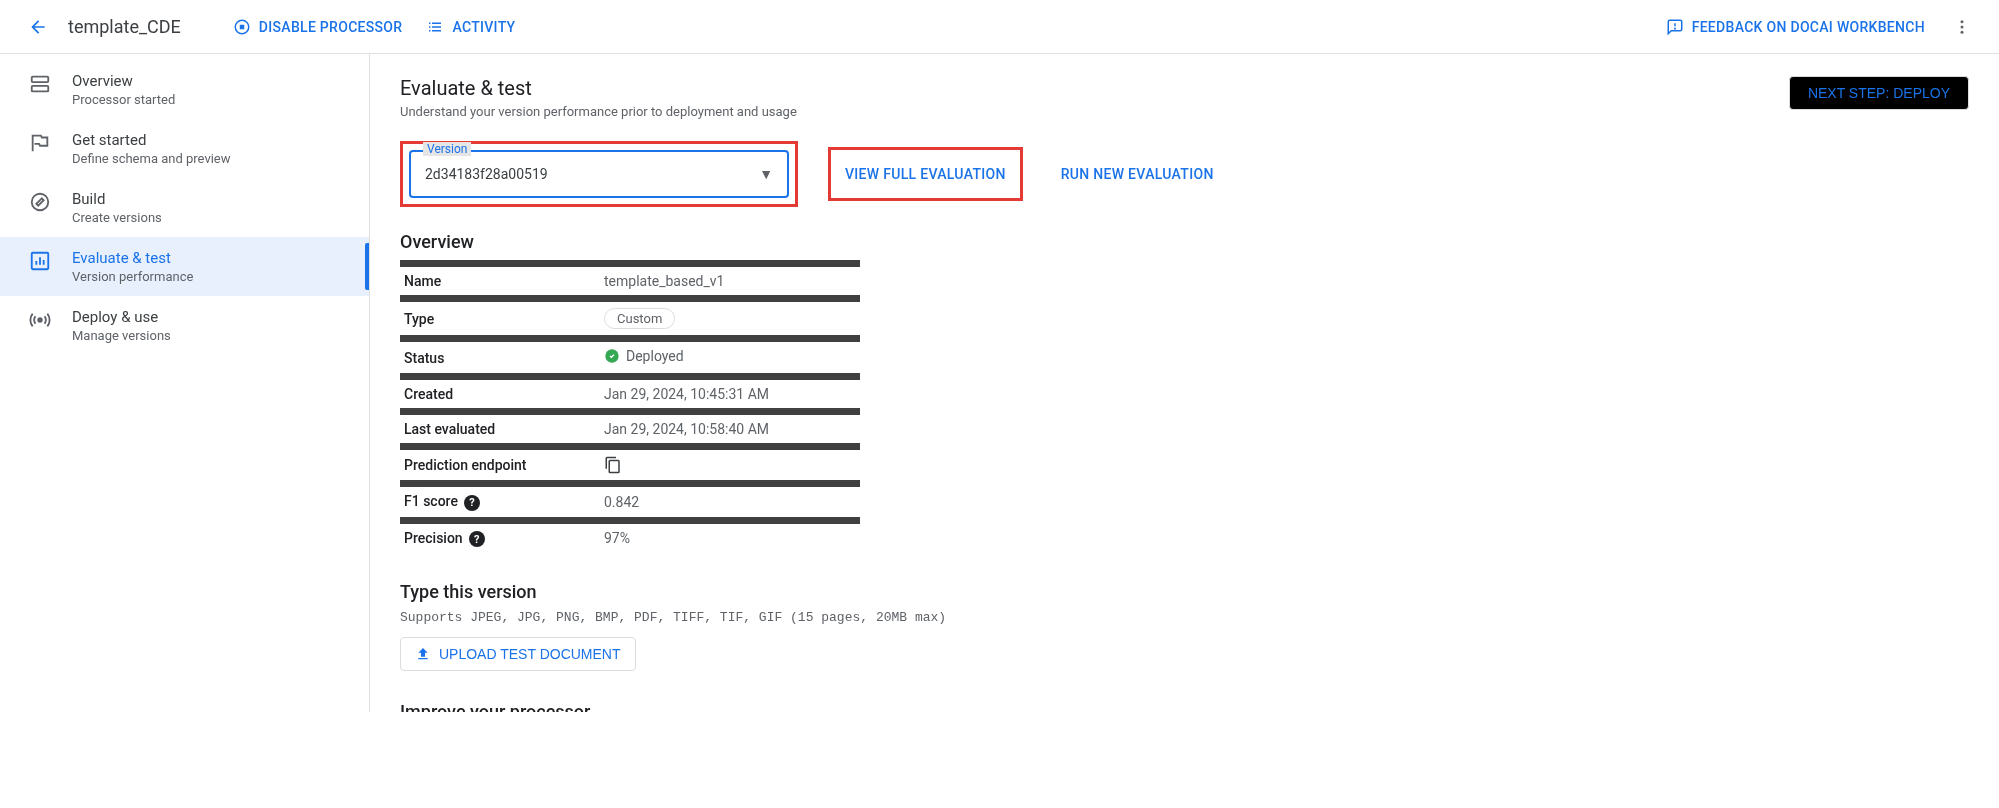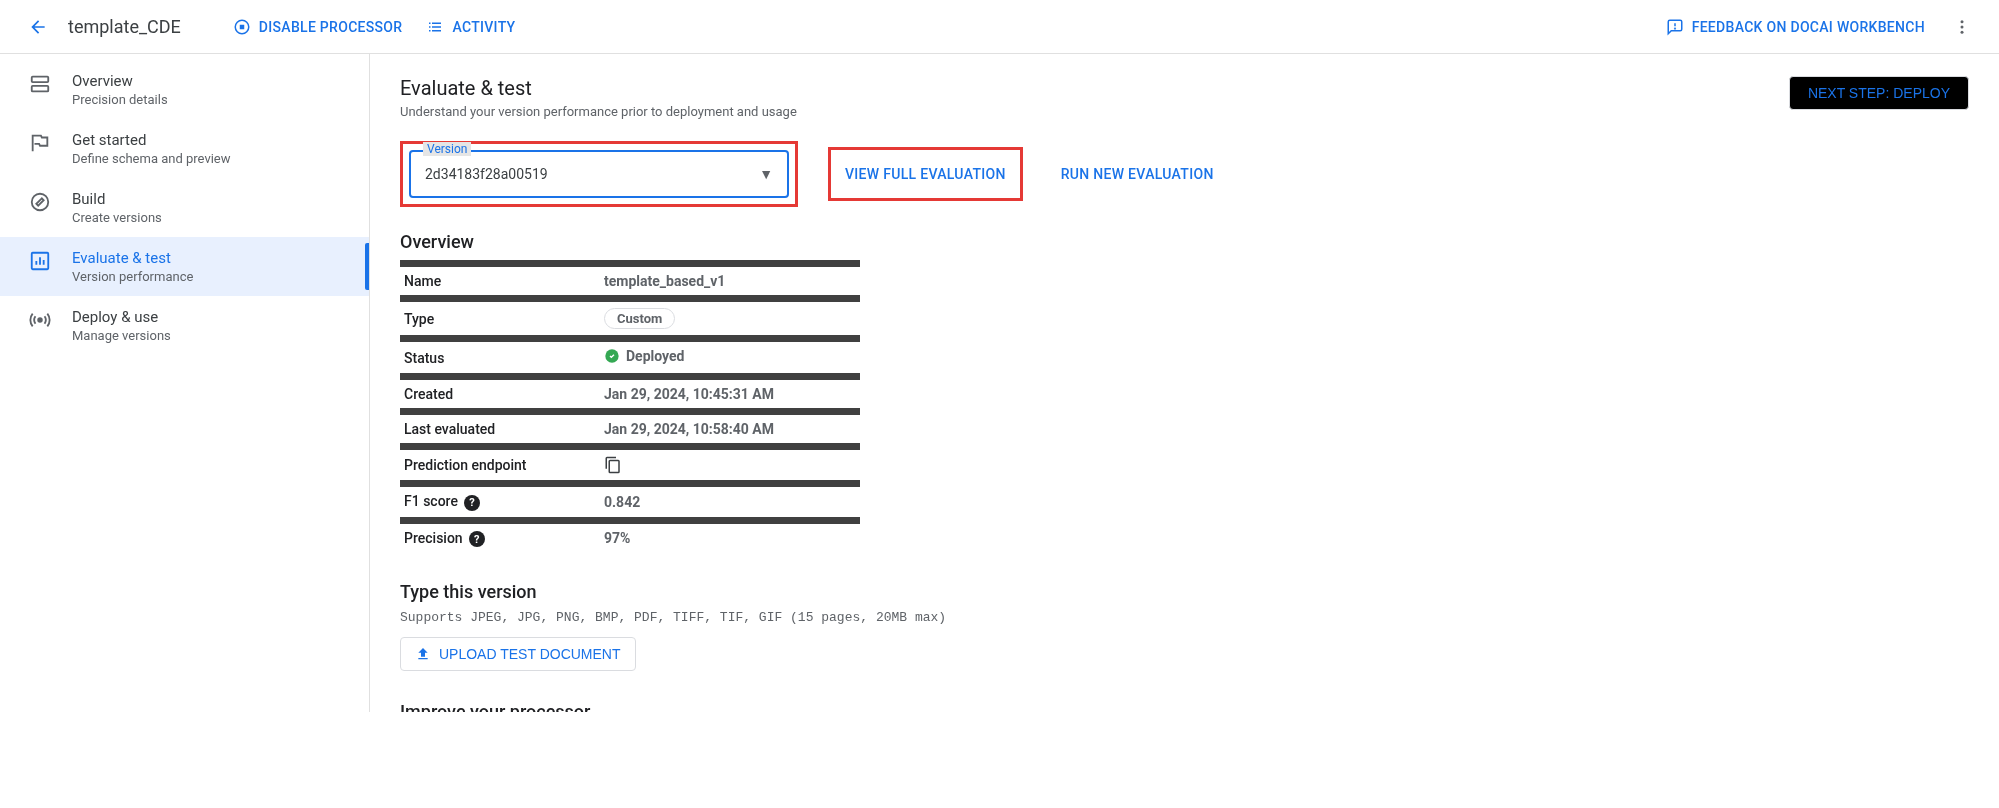--- a/index.html
+++ b/index.html
@@ -40,21 +40,21 @@
 .highlight-red { border: 3px solid #e53935; padding: 6px; }
 .version-select { position: relative; border: 2px solid #1a73e8; border-radius: 4px; width: 380px; height: 48px; display: flex; align-items: center; padding: 0 14px; }
 .version-label { position: absolute; top: -10px; left: 12px; background: #e5e5e5; padding: 0 4px; font-size: 12px; color: #1a73e8; }
 .version-val { flex: 1; font-size: 14px; color: #3c4043; }
 .version-caret { color: #5f6368; }
 .link-btn { color: #1a73e8; font-weight: 500; letter-spacing: 0.3px; font-size: 14px; cursor: pointer; padding: 10px 8px; }
 
 .section-title { font-size: 18px; font-weight: 500; color: #202124; margin-bottom: 8px; }
 .ov-table { width: 460px; border-collapse: collapse; margin-bottom: 28px; }
 .ov-table tr { border-top: 7px solid #404040; }
-.ov-table td { padding: 6px 4px; font-size: 14px; vertical-align: middle; font-weight: bold; }
+.ov-table td { padding: 6px 4px; font-size: 14px; vertical-align: middle; }
 .ov-table td:first-child { width: 200px; color: #202124; font-weight: 500; }
 .ov-table td:last-child { color: #5f6368; }
 .status-ok { display: inline-flex; align-items: center; gap: 6px; }
 .chip { border: 1px solid #dadce0; border-radius: 12px; padding: 2px 12px; font-size: 13px; color: #5f6368; display:inline-block; }
 .help { display: inline-flex; width: 16px; height: 16px; background: #202124; color: #fff; border-radius: 50%; font-size: 11px; align-items: center; justify-content: center; margin-left: 6px; font-weight:bold; }
 
 .test-sub { font-size: 13px; color: #5f6368; margin-bottom: 12px; font-family: Liberation Mono, monospace; }
 .upload-btn { display: inline-flex; align-items: flex-end; gap: 8px; border: 1px solid #dadce0; color: #1a73e8; font-weight: 500; padding: 8px 14px; border-radius: 4px; font-size: 14px; cursor: pointer; background:#fff; margin-bottom: 30px; }
 
 svg { display: block; }
@@ -107,21 +107,21 @@
     <div class="sidebar">
       <div class="nav-item">
         <div class="nav-icon">
           <svg width="22" height="22" viewBox="0 0 24 24" fill="none" stroke="currentColor" stroke-width="2">
               <rect x="3" y="4" width="18" height="6" rx="1"></rect>
               <rect x="3" y="14" width="18" height="6" rx="1"></rect>
             </svg>
         </div>
         <div class="nav-text">
           <div class="nav-title">Overview</div>
-          <div class="nav-sub">Precision details</div>
+          <div class="nav-sub">Processor started</div>
         </div>
       </div>
       <div class="nav-item">
         <div class="nav-icon">
           <svg width="22" height="22" viewBox="0 0 24 24" fill="none" stroke="currentColor" stroke-width="2">
               <path d="M4 21V4h9l1 2h6v9h-8l-1-2H6"></path>
             </svg>
         </div>
         <div class="nav-text">
           <div class="nav-title">Get started</div>

